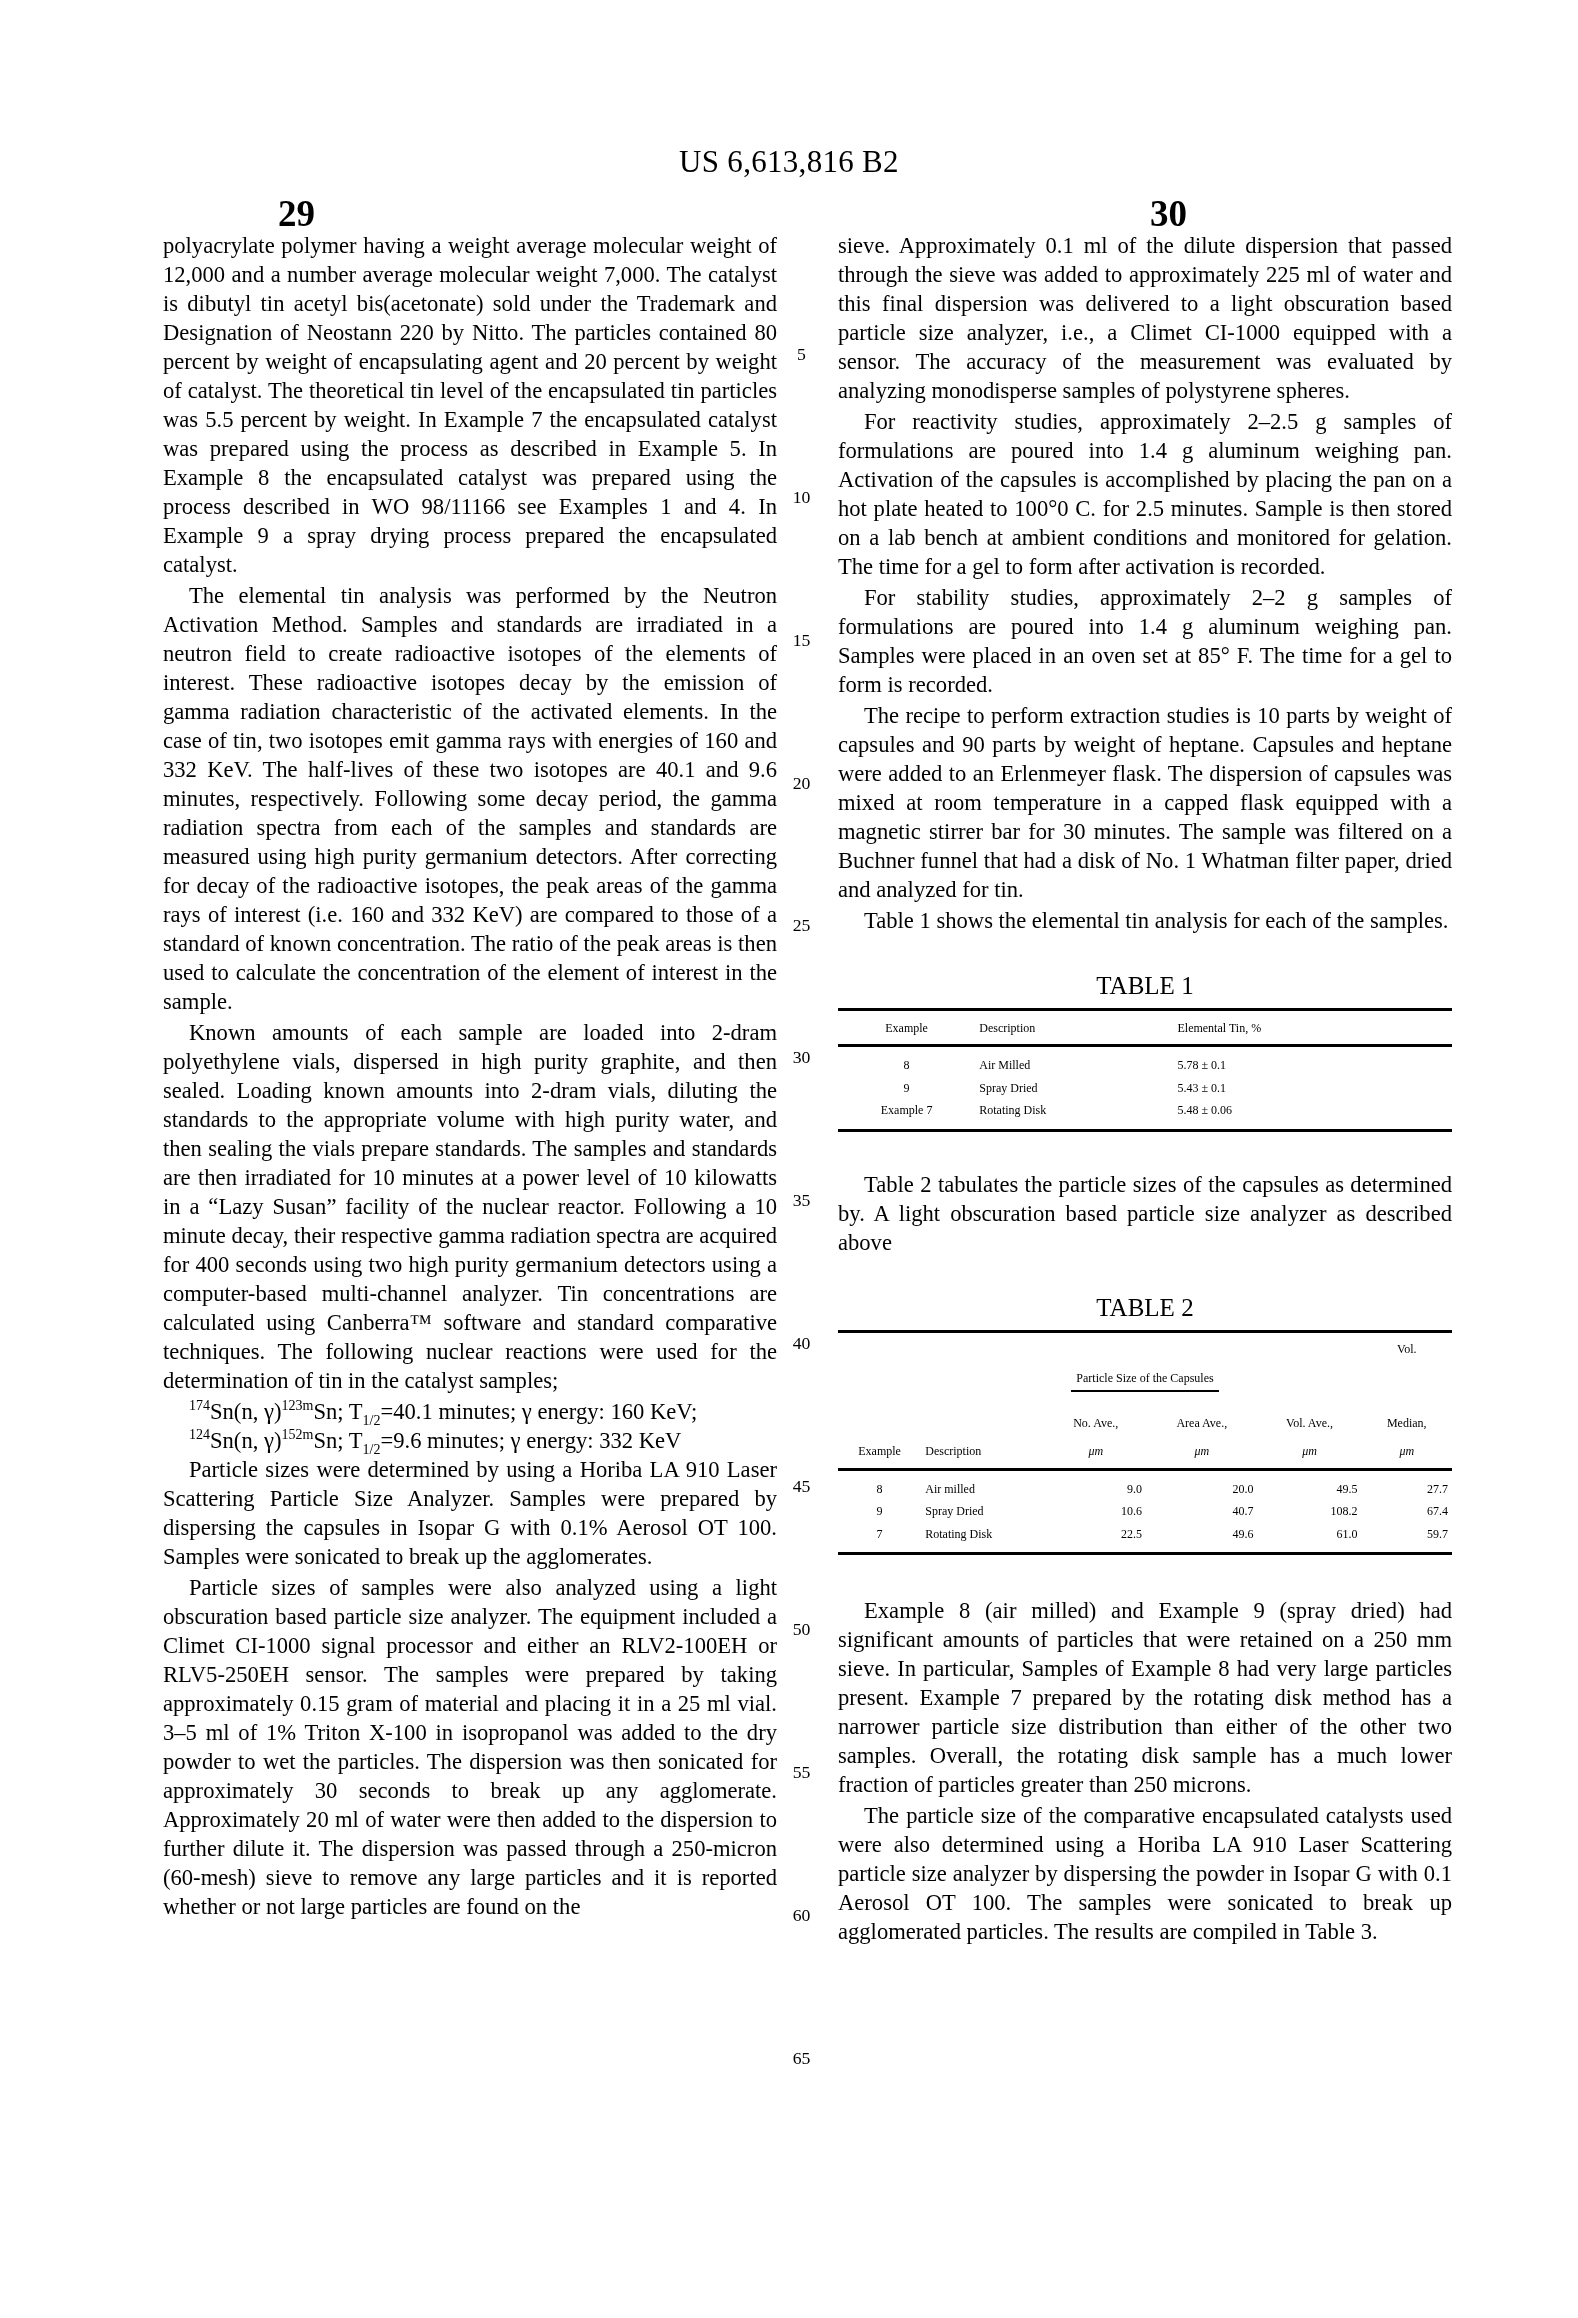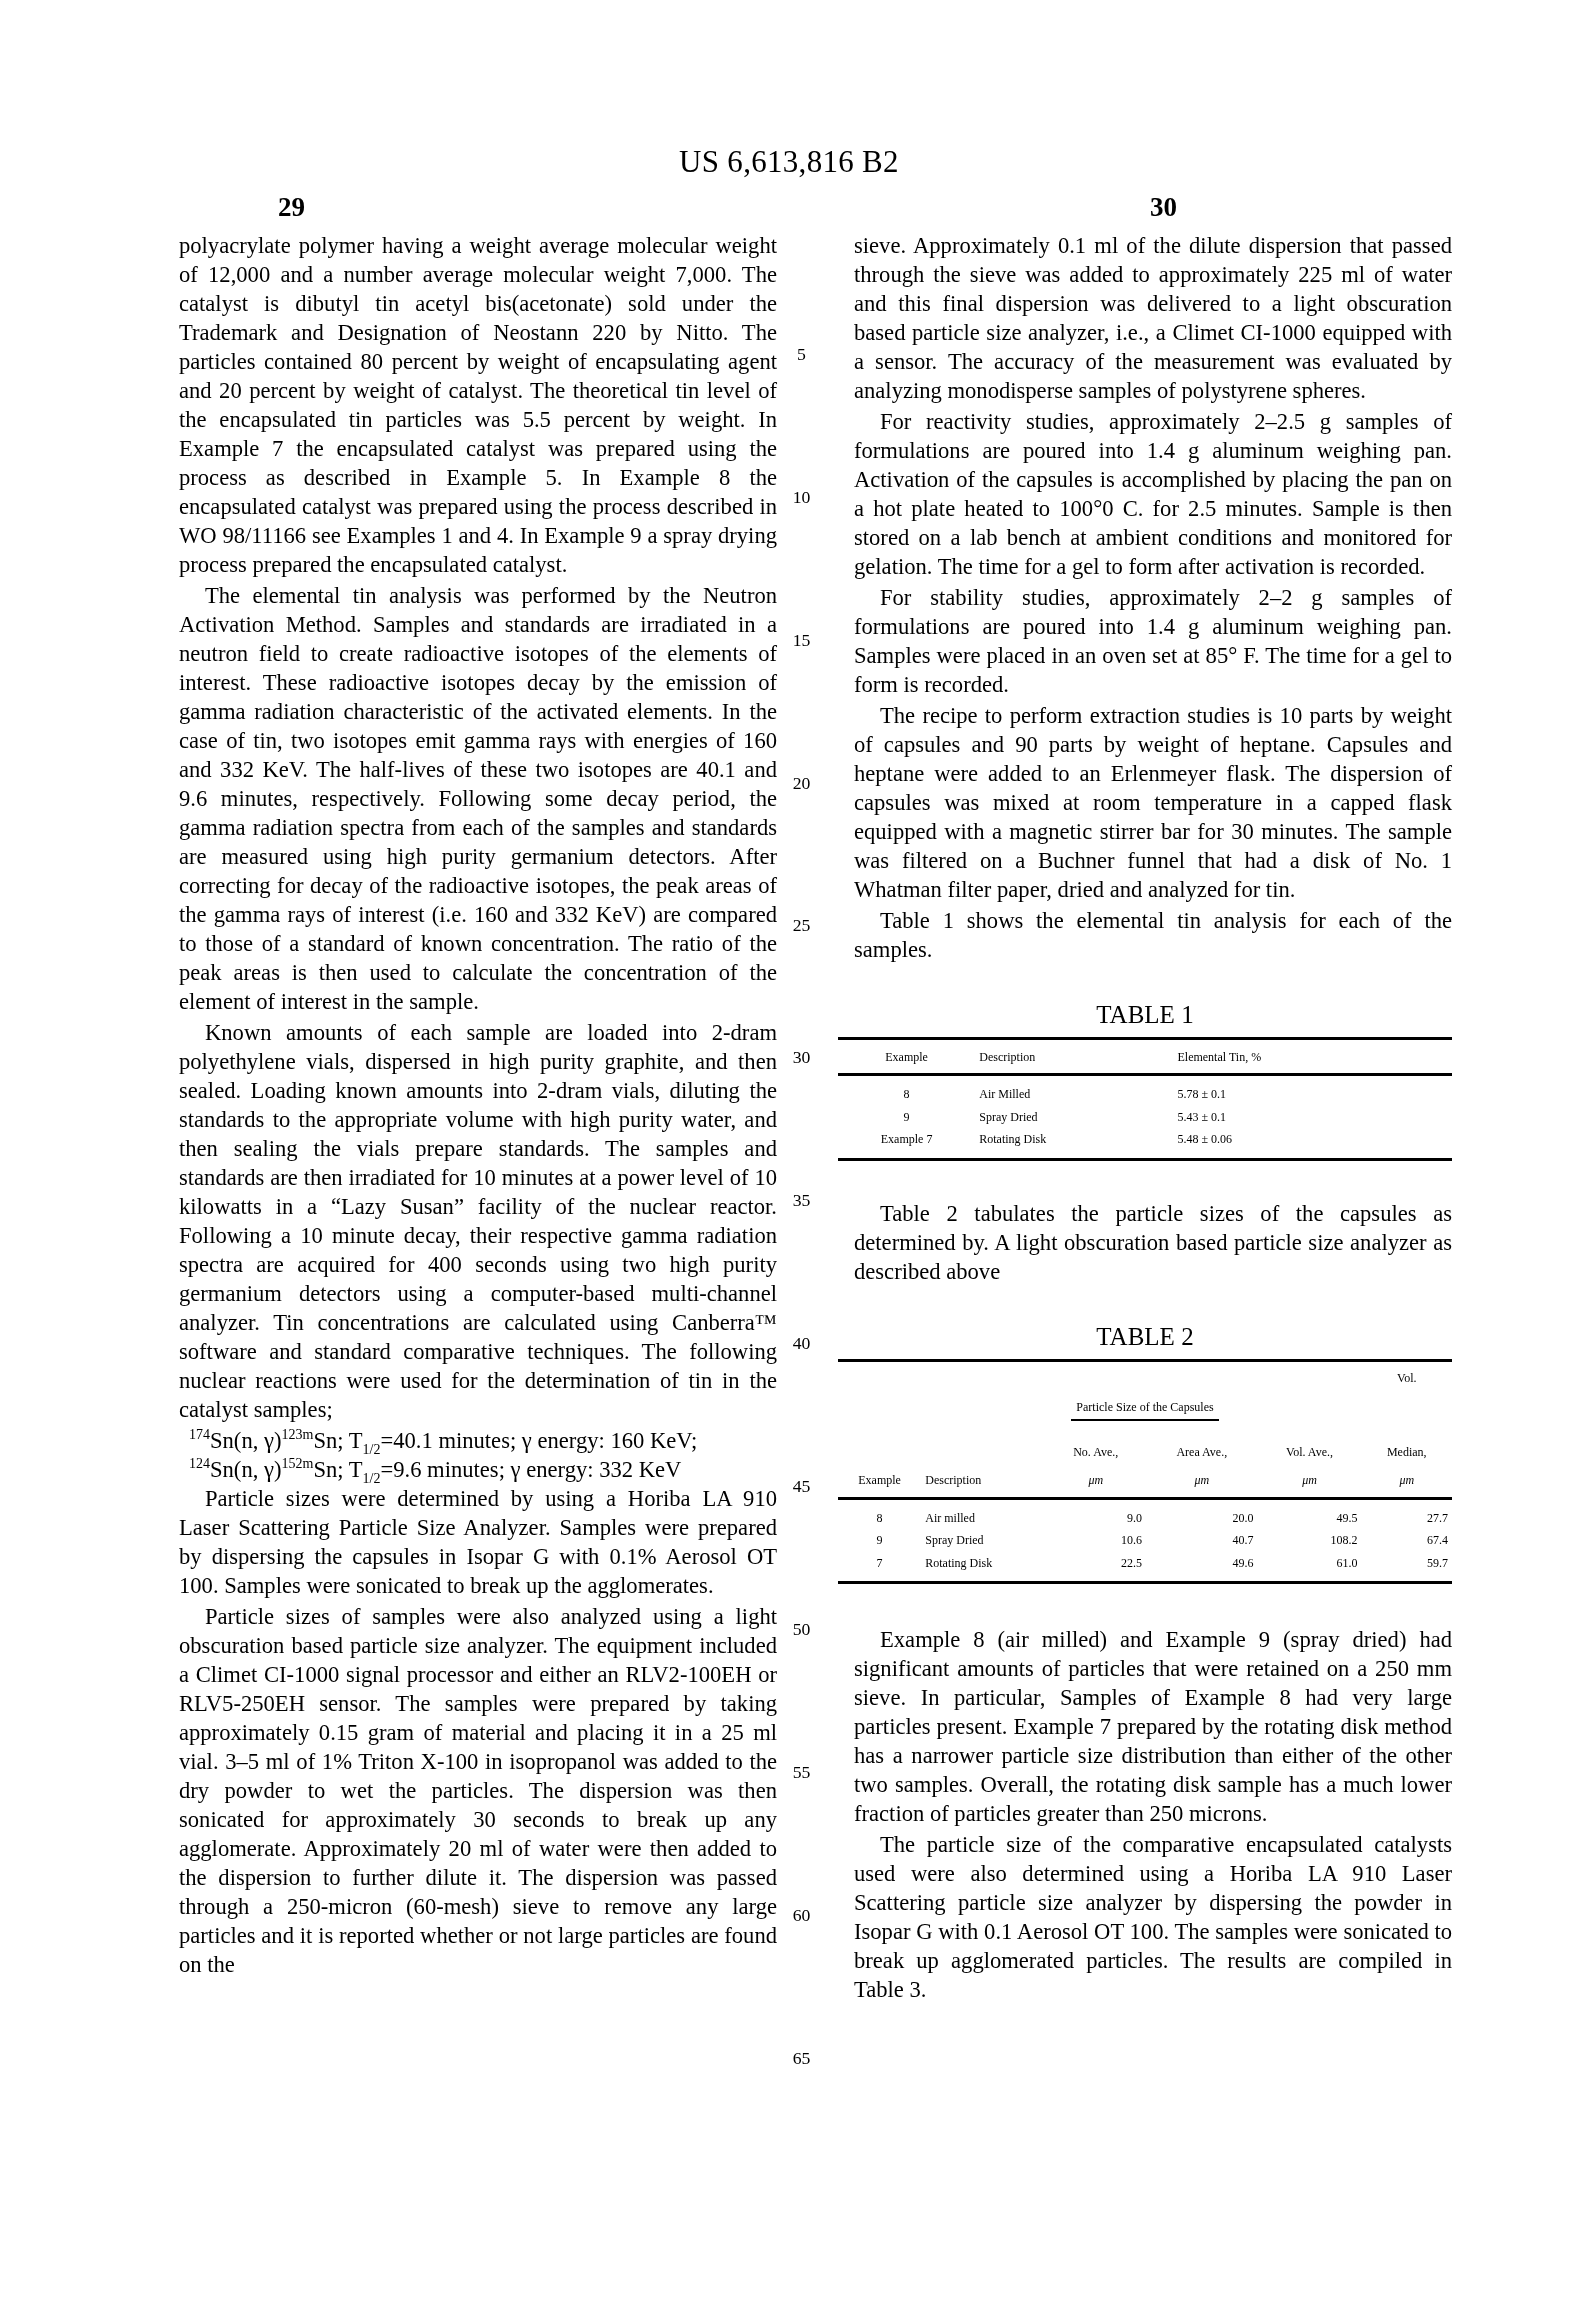--- a/index.html
+++ b/index.html
@@ -5,32 +5,32 @@
     html, body { margin: 0; padding: 0; background: #ffffff; }
     body {
       width: 1578px; height: 2319px; position: relative; overflow: hidden;
       font-family: "Liberation Serif", "DejaVu Serif", serif; color: #000;
     }
     .patent-number {
       position: absolute; top: 144px; left: 0; width: 1578px; text-align: center;
       font-size: 31px; letter-spacing: 0.3px;
     }
     .page-num {
-      position: absolute; top: 192px; font-size: 27px; font-weight: bold;
+      position: absolute; top: 192px; font-size: 37px; font-weight: bold;
     }
     .page-num.left { left: 278px; }
     .page-num.right { left: 1150px; }
     .column {
       position: absolute; top: 231px; width: 614px;
       font-size: 22.6px; line-height: 29px; text-align: justify;
       hyphens: manual;
     }
     .column.left { left: 163px; }
     .column.right { left: 838px; }
-    .column p { margin: 0 0 2px 16px; text-indent: 26px; }
+    .column p { margin: 0 0 2px 0; text-indent: 26px; }
     .column p.cont { text-indent: 0; }
     .equation { text-indent: 26px; white-space: nowrap; text-align: left; margin: 0; }
     .equation sup, .equation sub { font-size: 62%; line-height: 0; }
     .gutter {
       position: absolute; left: 781px; top: 231px; width: 41px;
       font-size: 17.7px; text-align: center; color: #000;
     }
     .gutter span { position: absolute; left: 0; width: 41px; display: block; }
     .table-title { text-align: center; font-size: 25px; margin: 0; text-indent: 0; }
     table.patent-table {

